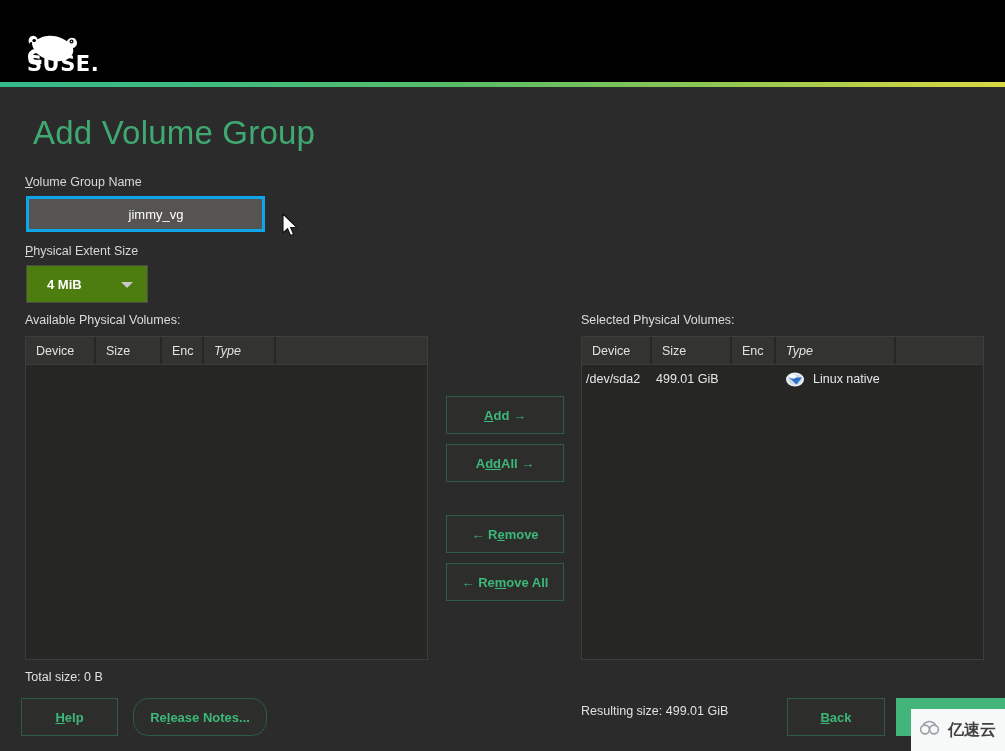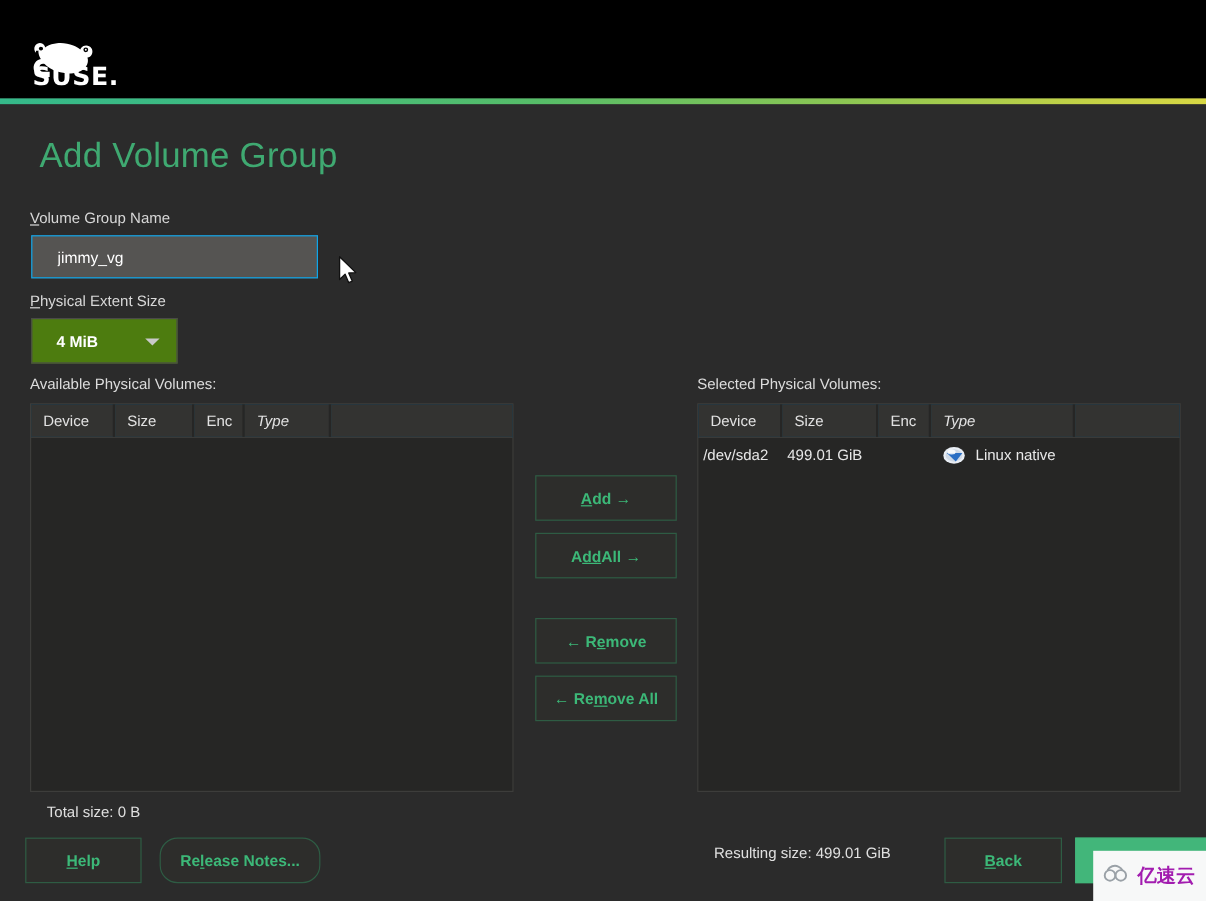--- a/index.html
+++ b/index.html
@@ -30,46 +30,47 @@
     position: absolute; left: 0; top: 82px;
     width: 1005px; height: 5px;
     background: linear-gradient(to right, #35b98a 0%, #3fbb80 20%, #57bd68 45%, #8cc653 70%, #c3d246 90%, #d8d844 100%);
   }
 
   
   #body { position: absolute; left: 0; top: 87px; width: 1005px; height: 664px; background: #2b2b2b; }
 
   #page-title {
     position: absolute; left: 33px; top: 27px;
-    font-size: 29px; font-weight: 300;
+    font-size: 33px; font-weight: 300;
     color: #3fa971;
     letter-spacing: 0.2px;
     white-space: nowrap;
   }
 
   .field-label {
     position: absolute;
     font-size: 12.5px;
     color: #d8d8d8;
     white-space: nowrap;
   }
   .field-label .acc { text-decoration: underline; }
 
   #vg-name-label { left: 25px; top: 88px; }
   #vg-name-input {
     position: absolute; left: 26px; top: 196px - 87px + 87px;
     top: 109px; left: 26px;
     width: 239px; height: 36px;
     background: #555452;
-    border: 1px solid #0ea5e9;
+    border: 3px solid #0ea5e9;
     color: #ffffff;
     font-size: 13px;
     font-family: "Liberation Sans", sans-serif;
     padding: 0 0 0 21px;
     outline: none;
+    text-align: center;
   }
 
   #extent-label { left: 25px; top: 157px; }
   #extent-select {
     position: absolute; left: 26px; top: 178px;
     width: 122px; height: 38px;
     background: #4d7c0f;
     border: 1px solid #4a4a48;
     cursor: default;
   }
@@ -99,21 +100,21 @@
     background: #262625;
     border: 1px solid #3d3d3b;
   }
   #avail-panel { left: 25px; top: 249px; width: 403px; height: 324px; }
   #sel-panel   { left: 581px; top: 249px; width: 403px; height: 324px; }
 
   .thead {
     position: absolute; left: 0; top: 0;
     width: 100%; height: 28px;
     display: flex;
-    background: #0c4a6e;
+    background: #a16207;
     border-bottom: 1px solid #3a3a38;
   }
   .th {
     background: #333331;
     border-right: 2px solid #262625;
     color: #e2e2e2;
     font-size: 12.5px;
     line-height: 28px;
     padding: 0 10px;
     white-space: nowrap;
@@ -145,21 +146,20 @@
     width: 19px; height: 15px;
     flex: 0 0 auto;
     position: relative;
     filter: blur(0.35px);
   }
 
   .list-total {
     position: absolute;
     font-size: 12.5px; color: #e0e0e0;
     white-space: nowrap;
-    margin-left: 14px;
   }
   #avail-total { left: 25px; top: 583px; }
   #sel-total   { left: 581px; top: 617px; }
 
   
   .mid-btn {
     position: absolute; left: 446px;
     width: 118px; height: 38px;
     background: #2d2d2b;
     border: 1px solid #2e5c44;
@@ -214,21 +214,21 @@
 
   
   #watermark {
     position: absolute; left: 911px; top: 709px;
     width: 94px; height: 42px;
     background: #f7f8f8;
     display: flex; align-items: center; gap: 4px;
     padding-left: 7px;
   }
   #wm-text {
-    color: #a21caf; font-size: 16px; font-weight: bold;
+    color: #404040; font-size: 16px; font-weight: bold;
     letter-spacing: 0px;
     font-family: "DejaVu Sans", sans-serif;
   }
 </style>
 </head>
 <body>
 
 <div id="screen">
 
   <div id="header">

